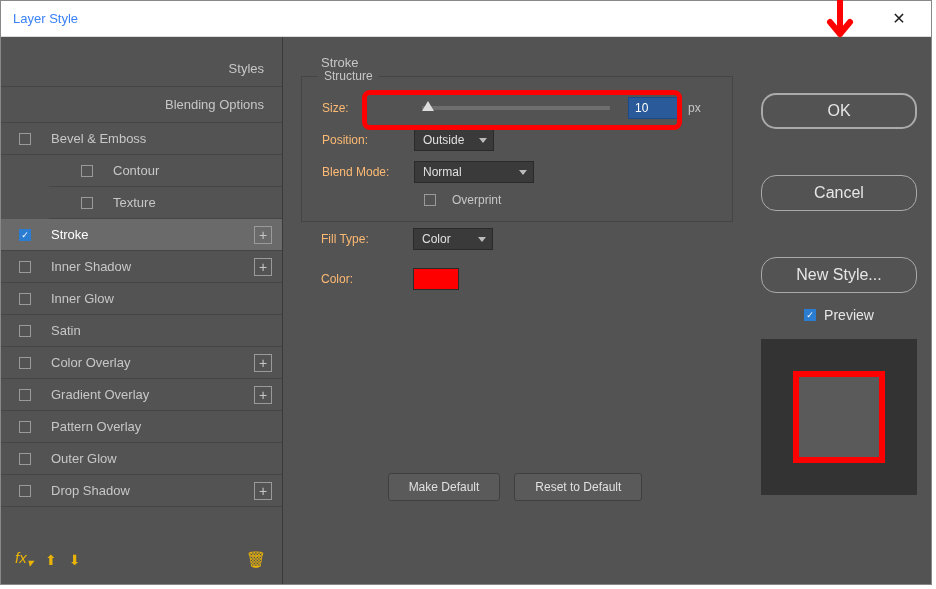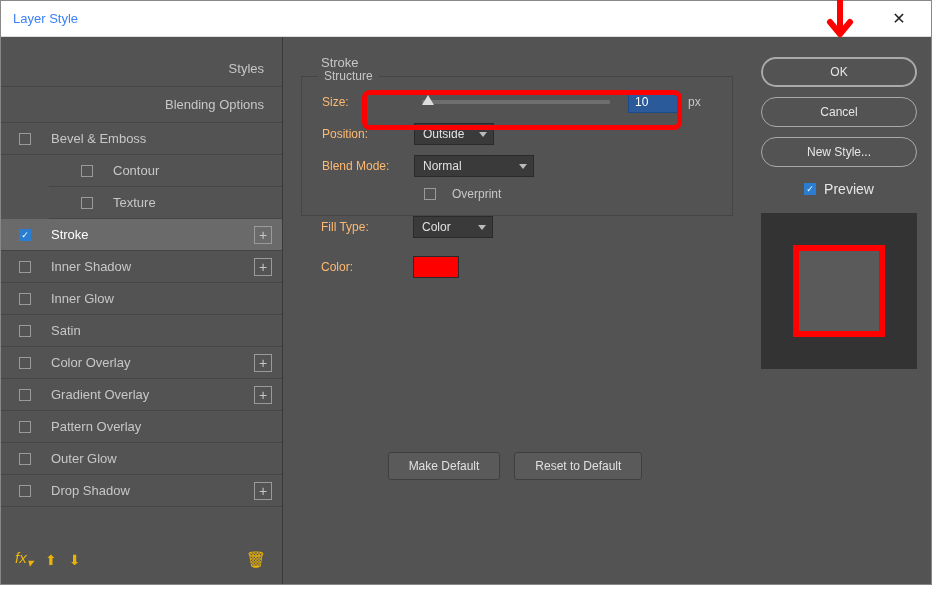--- a/index.html
+++ b/index.html
@@ -21,40 +21,40 @@
   .cb.checked { background: #2a7dd1; border-color: #2a7dd1; }
   .plus { width: 18px; height: 18px; border: 1px solid #9a9a9a; color: #c7c7c7; font-size: 14px; display: inline-flex; align-items: center; justify-content: center; }
   .sidebar-footer { display: flex; align-items: center; justify-content: space-between; padding: 10px 16px 14px 14px; color: #eab308; }
   .sidebar-footer .fgroup { display:flex; gap:12px; align-items:center; }
   .fx { font-style: italic; font-size: 15px; }
   .arr-up, .arr-down { font-size: 14px; }
   .trash { font-size: 16px; }
 
   .center { flex: 1; background: #535353; padding: 12px 8px 10px 12px; position: relative; color: #c7c7c7; font-size: 12px; }
   .panel-title { font-size: 13px; padding: 6px 0 6px 26px; }
-  .fieldset { border: 1px solid #454545; margin: 0 6px 0 6px; padding: 14px 20px 14px 20px; position: relative; }
+  .fieldset { border: 1px solid #454545; margin: 0 6px 6px 6px; padding: 20px 20px 14px 20px; position: relative; }
   .fieldset-legend { position: absolute; top: -8px; left: 16px; background: #535353; padding: 0 6px; font-size: 12px; }
   .row { display: flex; align-items: center; margin-bottom: 10px; gap: 10px; }
   .row-label { width: 82px; text-align: left; color: #fdba74; }
   .slider { flex: 1; height: 4px; background: #3d3d3d; margin: 0 8px; position: relative; border-radius: 1px; }
   .slider.light { background: #6e6e6e; }
   .slider .thumb { position: absolute; top: -5px; width: 0; height: 0; border-left: 6px solid transparent; border-right: 6px solid transparent; border-bottom: 10px solid #ddd; transform: translateX(-50%); }
   .val-input { width: 50px; height: 22px; background: #3a3a3a; border: 1px solid #2a2a2a; color: #fff; font-size: 12px; padding: 0 6px; }
   .val-input.sel { background: #2a5a9a; border: 1px solid #1a4a8a; }
   .unit { width: 24px; color: #c7c7c7; }
   .select { height: 22px; min-width: 80px; background: #3a3a3a; border: 1px solid #2a2a2a; color: #e0e0e0; font-size: 12px; padding: 0 20px 0 8px; display: inline-flex; align-items: center; position: relative; cursor: pointer; }
   .select::after { content: ""; position: absolute; right: 6px; top: 50%; margin-top: -2px; width: 0; height: 0; border-left: 4px solid transparent; border-right: 4px solid transparent; border-top: 5px solid #bbb; }
   .select.wide { min-width: 120px; }
   .check-inline { display: flex; align-items: center; gap: 16px; margin-left: 102px; }
   .color-swatch { width: 46px; height: 22px; background: #ff0000; border: 1px solid #2a2a2a; cursor: pointer; }
   .btnrow { display: flex; gap: 14px; justify-content: center; margin-top: 16px; }
   .btn-flat { height: 28px; padding: 0 20px; background: #5a5a5a; border: 1px solid #3f3f3f; color: #e0e0e0; font-size: 12px; display: inline-flex; align-items: center; cursor: pointer; border-radius: 3px; }
 
   .right { width: 184px; background: #535353; padding: 20px 14px 14px 14px; display: flex; flex-direction: column; align-items: stretch; gap: 10px; }
-  .pill { height: 30px; border: 1px solid #aaa; border-radius: 15px; background: transparent; color: #e6e6e6; font-size: 12px; display: flex; align-items: center; justify-content: center; cursor: pointer; }
+  .pill { height: 36px; border: 1px solid #aaa; border-radius: 15px; background: transparent; color: #e6e6e6; font-size: 16px; display: flex; align-items: center; justify-content: center; cursor: pointer; margin-top: 36px; }
   .pill.primary { border-width: 2px; font-weight: 500; }
   .preview-row { display: flex; align-items: center; gap: 8px; justify-content: center; color: #e6e6e6; font-size: 14px; margin-top: 4px; }
   .preview-box { margin-top: 6px; width: 156px; height: 156px; background: #333; display: flex; align-items: center; justify-content: center; align-self: center; }
   .preview-inner { width: 92px; height: 92px; border: 6px solid #ff0000; background: #5a5a5a; }
 
   
   .annot { position: absolute; pointer-events: none; }
   .red-rect { border: 5px solid #f00; border-radius: 8px; }
 </style>
 </head>
@@ -203,21 +203,21 @@
           <div class="select">
               <span>Color</span>
             </div>
         </div>
         <div class="row" style="margin-top:18px;">
           <span class="row-label">Color:</span>
           <div class="color-swatch" id="color-swatch" style="background: rgb(255, 0, 0);"></div>
         </div>
       </div>
 
-      <div class="btnrow" style="position:absolute; left:0; right:0; bottom:104px;">
+      <div class="btnrow" style="position:absolute; left:0; right:0; bottom:83px;">
         <div class="btn-flat">Make Default</div>
         <div class="btn-flat">Reset to Default</div>
       </div>
     </div>
 
     <div class="right">
       <div class="pill primary">OK</div>
       <div class="pill">Cancel</div>
       <div class="pill">New Style...</div>
       <div class="preview-row">

